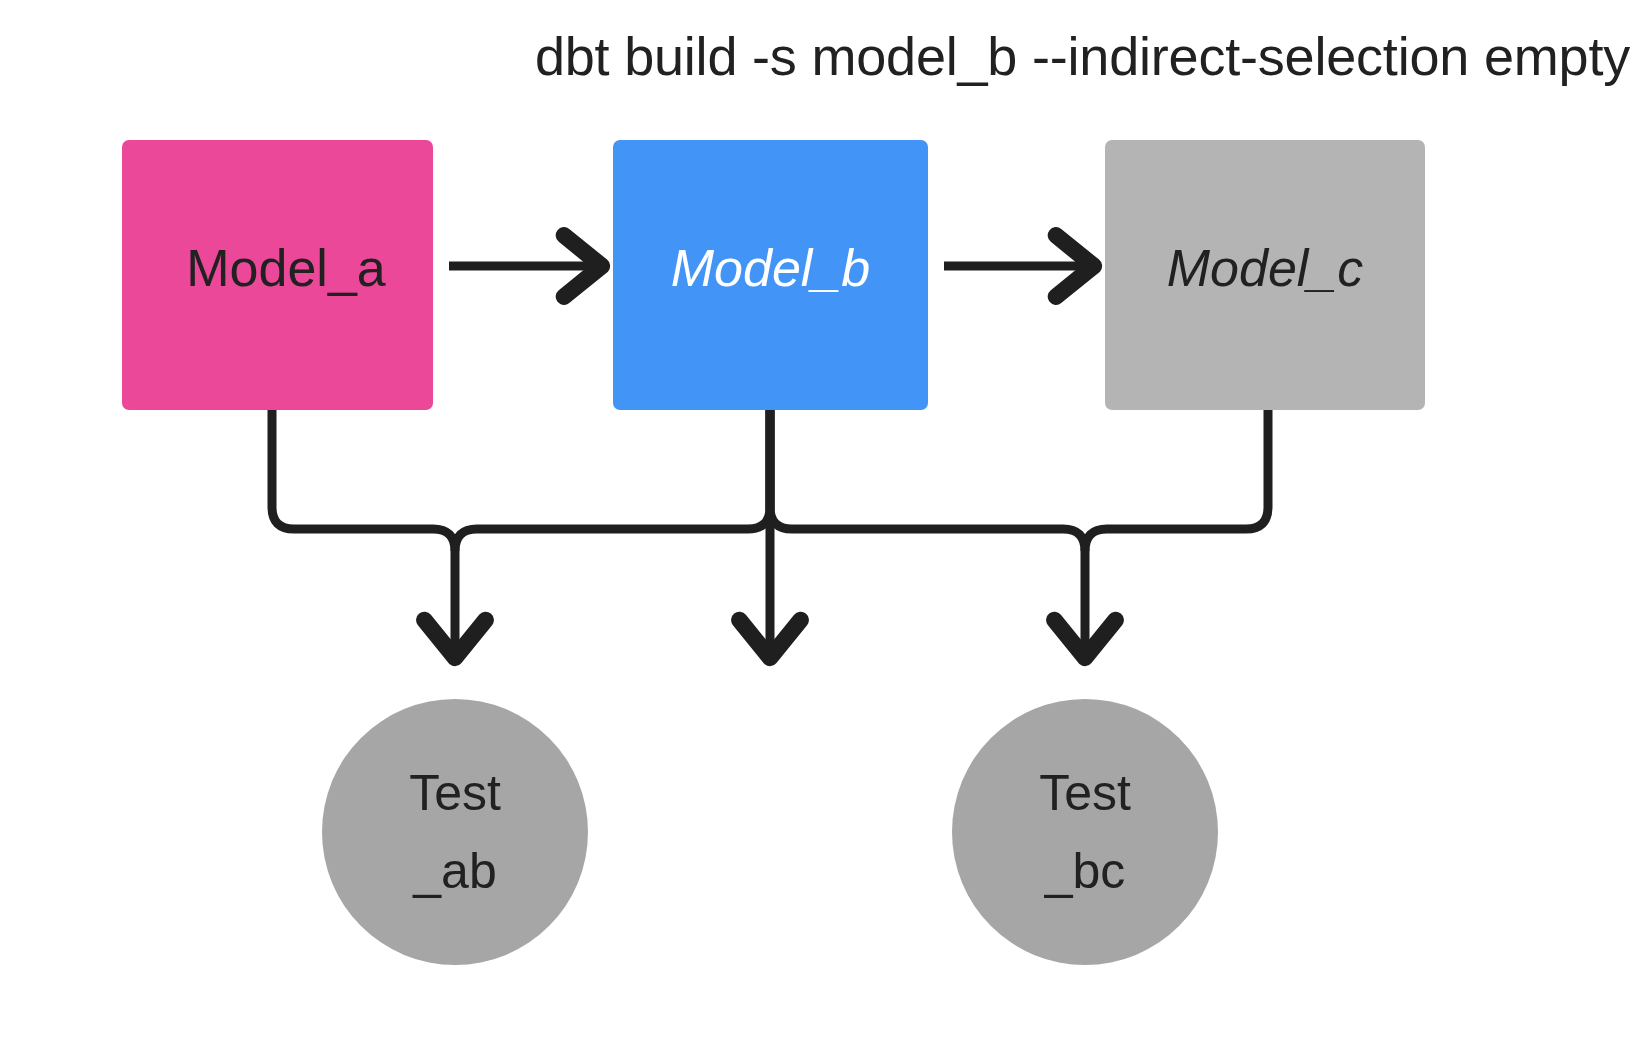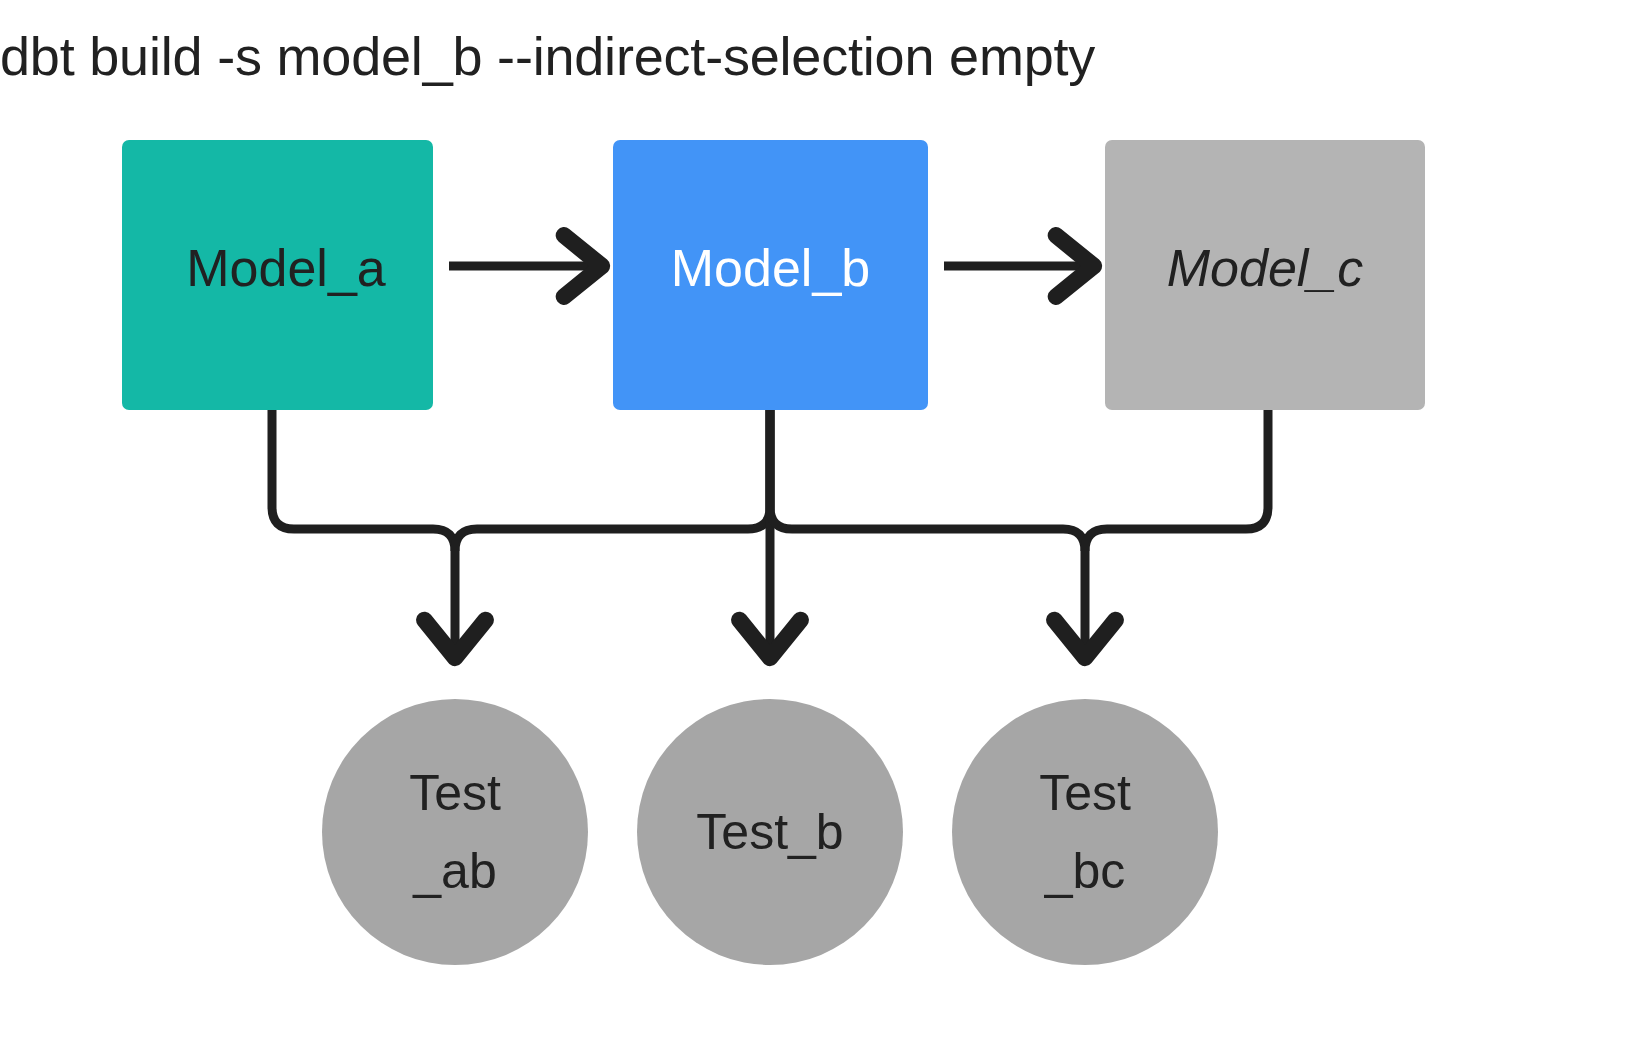--- a/index.html
+++ b/index.html
@@ -25,21 +25,21 @@
     top: 0;
     width: 1630px;
     height: 1060px;
     pointer-events: none;
   }
   .diagram-title {
     position: absolute;
     left: 0;
     top: 24px;
     width: 1630px;
-    text-align: left;
+    text-align: right;
     font-size: 54px;
     line-height: 64px;
     color: #212121;
     letter-spacing: -0.2px;
     white-space: pre;
   }
   .node-box {
     position: absolute;
     border-radius: 7px;
     display: flex;
@@ -98,39 +98,36 @@
       <path d="M 770 410 L 770 507 Q 770 529 748 529 L 477 529 Q 455 529 455 551"></path>
 
       <path d="M 770 410 L 770 656" marker-end="url(#arrowhead)"></path>
 
       <path d="M 770 410 L 770 507 Q 770 529 792 529 L 1063 529 Q 1085 529 1085 551"></path>
 
       <path d="M 1268 410 L 1268 507 Q 1268 529 1246 529 L 1107 529 Q 1085 529 1085 551 L 1085 656" marker-end="url(#arrowhead)"></path>
     </g>
   </svg>
 
-  <div class="node-box" style="left:122px; top:140px; width:311px; height:270px; background:#14b8a6;padding-left:17px;">
+  <div class="node-box" style="left:122px; top:140px; width:311px; height:270px; background:#ec4899;padding-left:17px;">
     <span class="node-label" style="color:#212121;">Model_a</span>
   </div>
 
-  <div class="node-box" style="left:613px; top:140px; width:315px; height:270px; background:#4294f7;">
+  <div class="node-box" style="left:613px; top:140px; width:315px; height:270px; background:#4294f7;font-style:italic;">
     <span class="node-label" style="color:#ffffff;">Model_b</span>
   </div>
 
   <div class="node-box" style="left:1105px; top:140px; width:320px; height:270px; background:#b4b4b4;">
     <span class="node-label" style="color:#212121;font-style:italic;">Model_c</span>
   </div>
 
   <div class="node-circle" style="left:322px; top:699px; width:266px; height:266px; background:#a6a6a6;">
     <span class="node-label">Test
 _ab</span>
   </div>
 
-  <div class="node-circle single" style="left:637px; top:699px; width:266px; height:266px; background:#a6a6a6;">
-    <span class="node-label">Test_b</span>
-  </div>
 
   <div class="node-circle" style="left:952px; top:699px; width:266px; height:266px; background:#a6a6a6;">
     <span class="node-label">Test
 _bc</span>
   </div>
 
 </div>
 
 </body></html>

